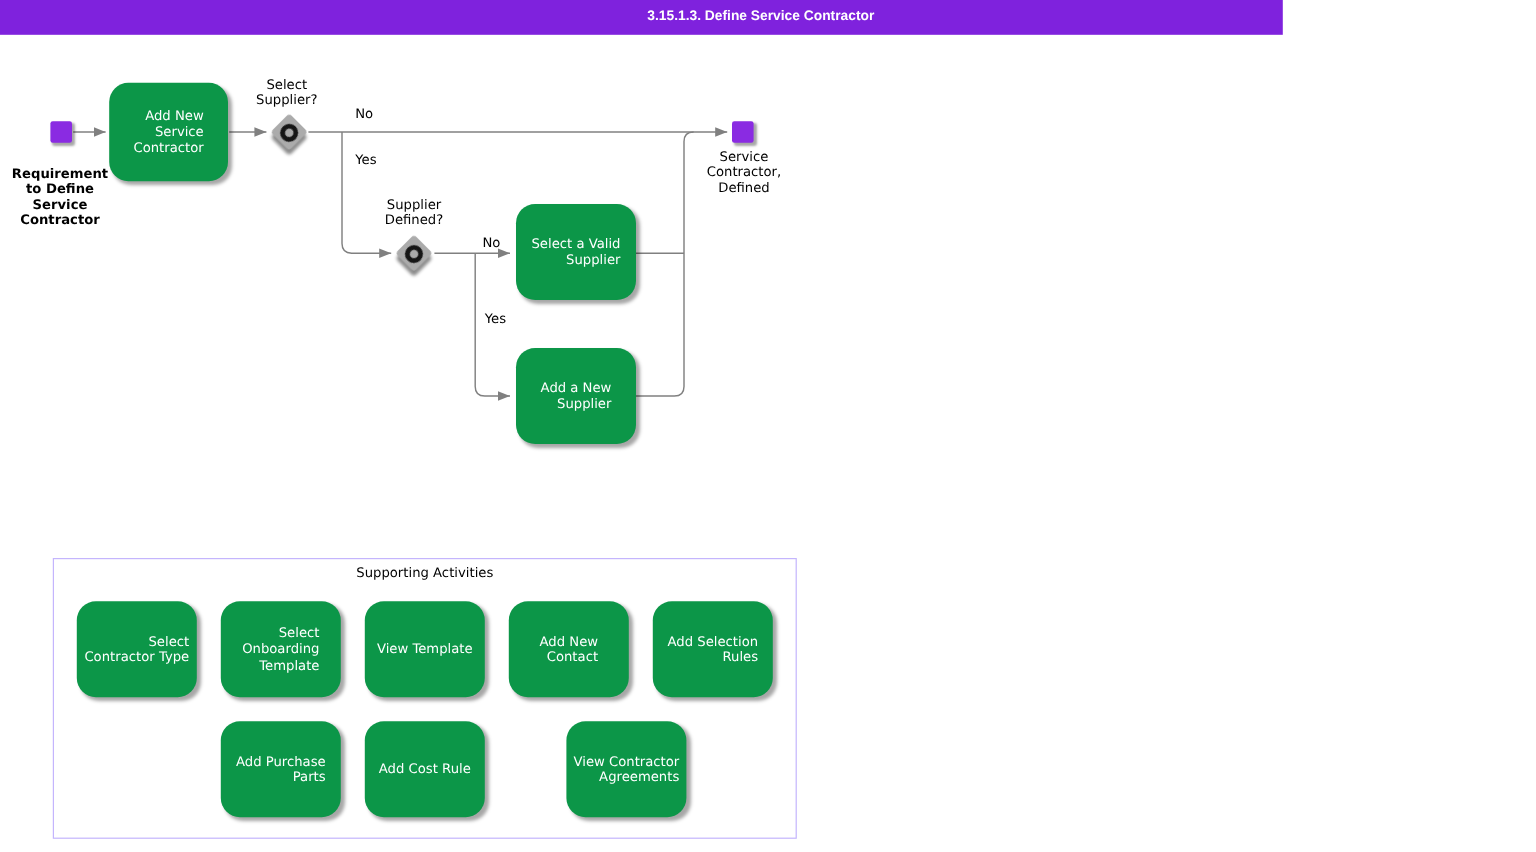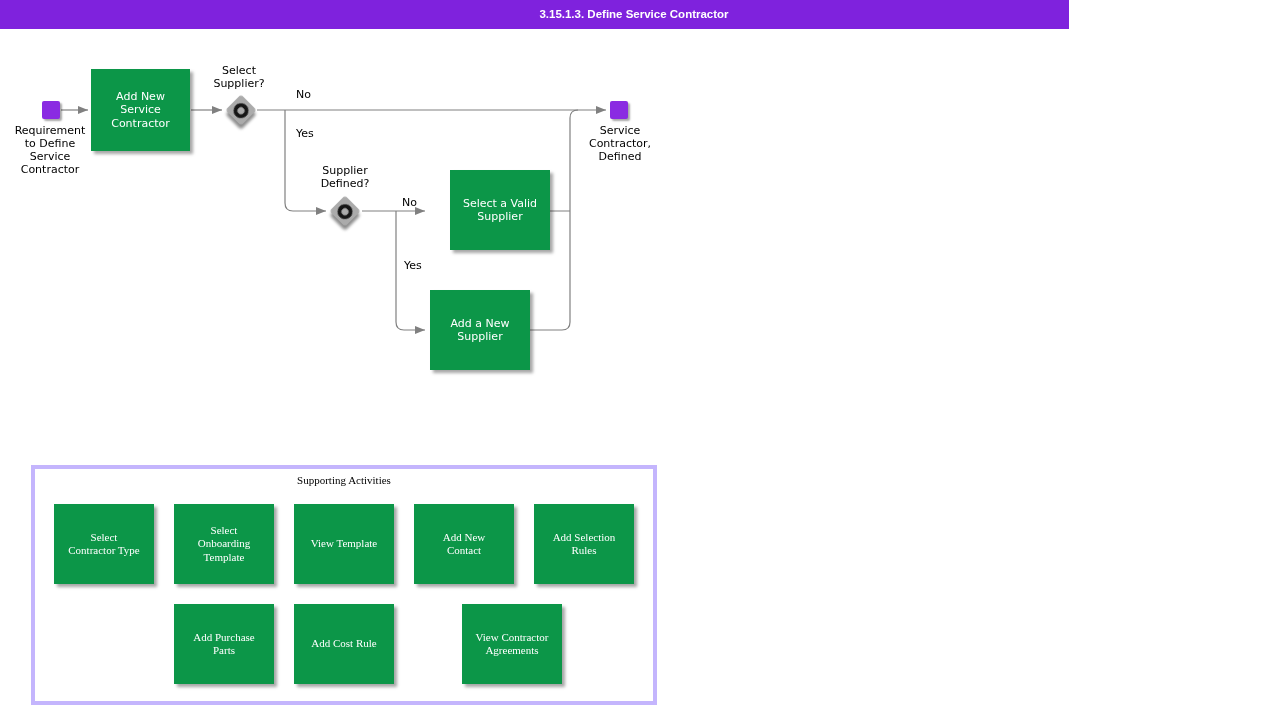--- a/index.html
+++ b/index.html
@@ -18,22 +18,22 @@
     color:#ffffff; font-weight:bold; font-size:11.5px;
     font-family:"Liberation Sans", sans-serif;
   }
   
   svg.connectors { position:absolute; left:0; top:0; }
   svg.connectors path.edge { fill:none; stroke:var(--line-gray,#808080); stroke-width:1.2px; }
   svg.connectors marker path { fill:var(--line-gray,#808080); stroke:none; }
   
   .activity {
     position:absolute; background:var(--activity-green,#0c9648); color:#fff;
-    border-radius:0; display:flex; align-items:center; justify-content:center;
-    text-align:center; white-space:pre-line; line-height:13.5px;
+    border-radius:16px; display:flex; align-items:center; justify-content:center;
+    text-align:right; white-space:pre-line; line-height:13.5px;
     box-shadow:3px 3px 3px rgba(0,0,0,0.35); cursor:pointer; padding:2px;
     box-sizing:border-box;
   }
   .event {
     position:absolute; width:18px; height:18px; border-radius:2px;
     background:var(--event-purple,#8a2be2);
     box-shadow:2px 2px 2px rgba(0,0,0,0.35);
   }
   .gateway {
     position:absolute; width:22px; height:22px; border-radius:3px;
@@ -43,22 +43,22 @@
   }
   .gateway .ring {
     width:7px; height:7px; border:4px solid #161616; border-radius:50%;
   }
   .lbl {
     position:absolute; text-align:center; white-space:pre-line; line-height:13px;
   }
   .edge-lbl { position:absolute; line-height:13px; }
   
   .sa-panel {
-    position:absolute; left:31px; top:465px; width:618px; height:232px;
-    border:4px solid #c4b5fd; background:#fff;font-family:Liberation Serif, serif;
+    position:absolute; left:44px; top:465px; width:618px; height:232px;
+    border:1px solid #c4b5fd; background:#fff;
   }
   .sa-title { text-align:center; margin-top:5px; }
   .sa-panel .activity { width:100px; height:80px; }
 </style>
 </head>
 <body>
 
 <div class="screen">
 
   <div class="titlebar">
@@ -75,34 +75,34 @@
     <path class="edge" d="M 191 110 H 222" marker-end="url(#arr)"></path>
     <path class="edge" d="M 257 110 H 606" marker-end="url(#arr)"></path>
     <path class="edge" d="M 285 110 L 285 203 Q 285 211 293 211 L 326 211" marker-end="url(#arr)"></path>
     <path class="edge" d="M 362 211 H 425" marker-end="url(#arr)"></path>
     <path class="edge" d="M 396 211 L 396 322 Q 396 330 404 330 L 425 330" marker-end="url(#arr)"></path>
     <path class="edge" d="M 530 211 H 570"></path>
     <path class="edge" d="M 530 330 H 562 Q 570 330 570 322 L 570 118 Q 570 110 578 110"></path>
   </svg>
 
   <div class="event" style="left:42px; top:101px;"></div>
-  <div class="lbl" style="left:0px; top:124px; width:100px;">Requirement
+  <div class="lbl" style="left:0px; top:138px; width:100px;font-weight:bold;">Requirement
 to Define
 Service
 Contractor</div>
 
   <div class="event" style="left:610px; top:101px;"></div>
   <div class="lbl" style="left:570px; top:124px; width:100px;">Service
 Contractor,
 Defined</div>
 
   <div class="activity" style="left:91px; top:69px; width:99px; height:82px;">Add New
 Service
 Contractor</div>
-  <div class="activity" style="left:430px; top:170px; width:100px; height:80px;margin-left:20px;">Select a Valid
+  <div class="activity" style="left:430px; top:170px; width:100px; height:80px;">Select a Valid
 Supplier</div>
   <div class="activity" style="left:430px; top:290px; width:100px; height:80px;">Add a New
 Supplier</div>
 
   <div class="gateway" style="left:230px; top:99px;">
     <div class="ring"></div>
   </div>
   <div class="lbl" style="left:199px; top:64px; width:80px;">Select
 Supplier?</div>
   <span class="edge-lbl" style="left:296px; top:88px;">No</span>

